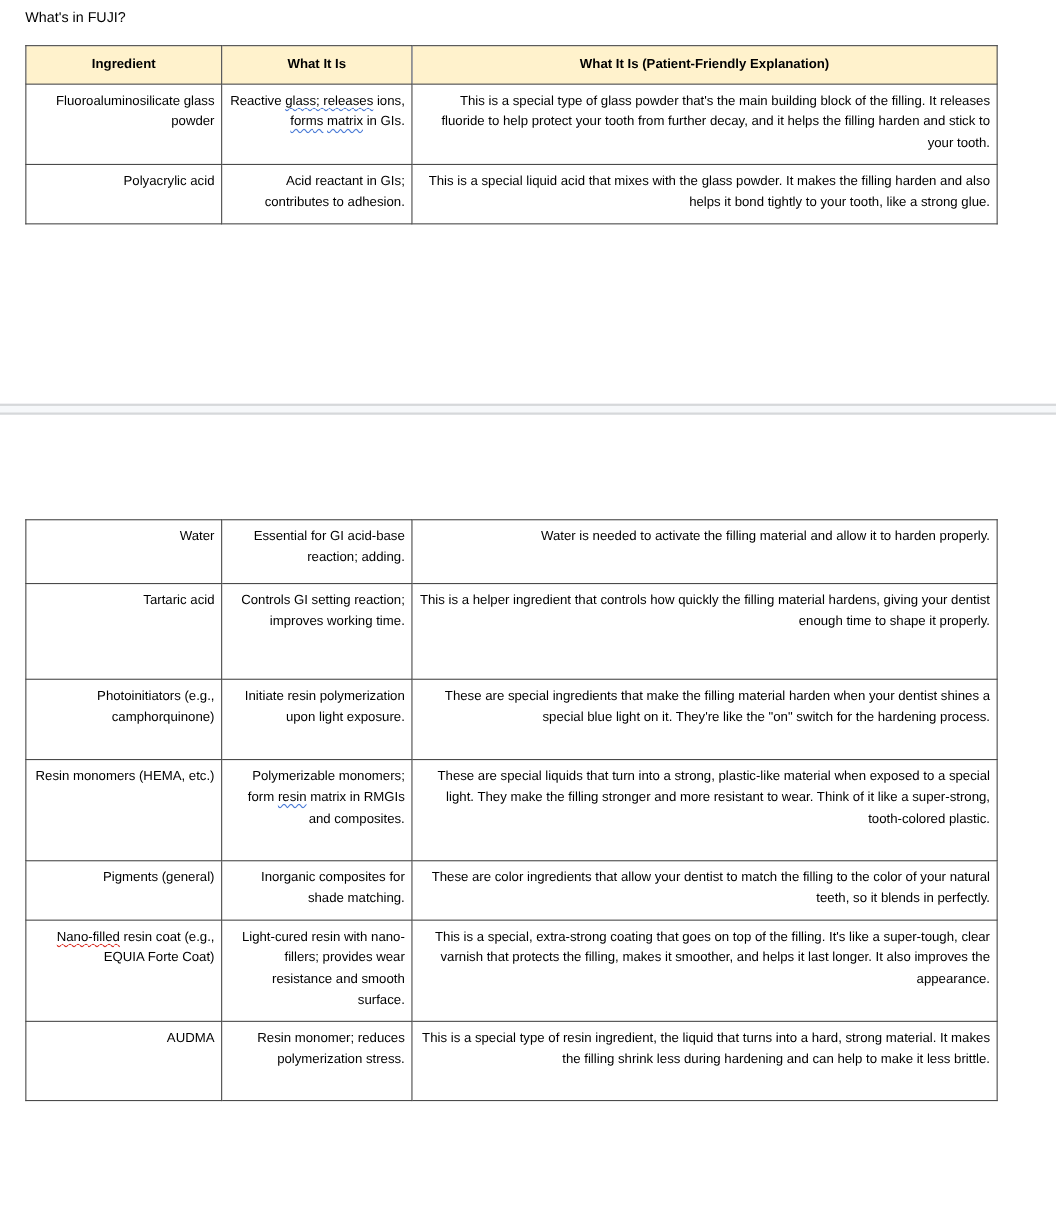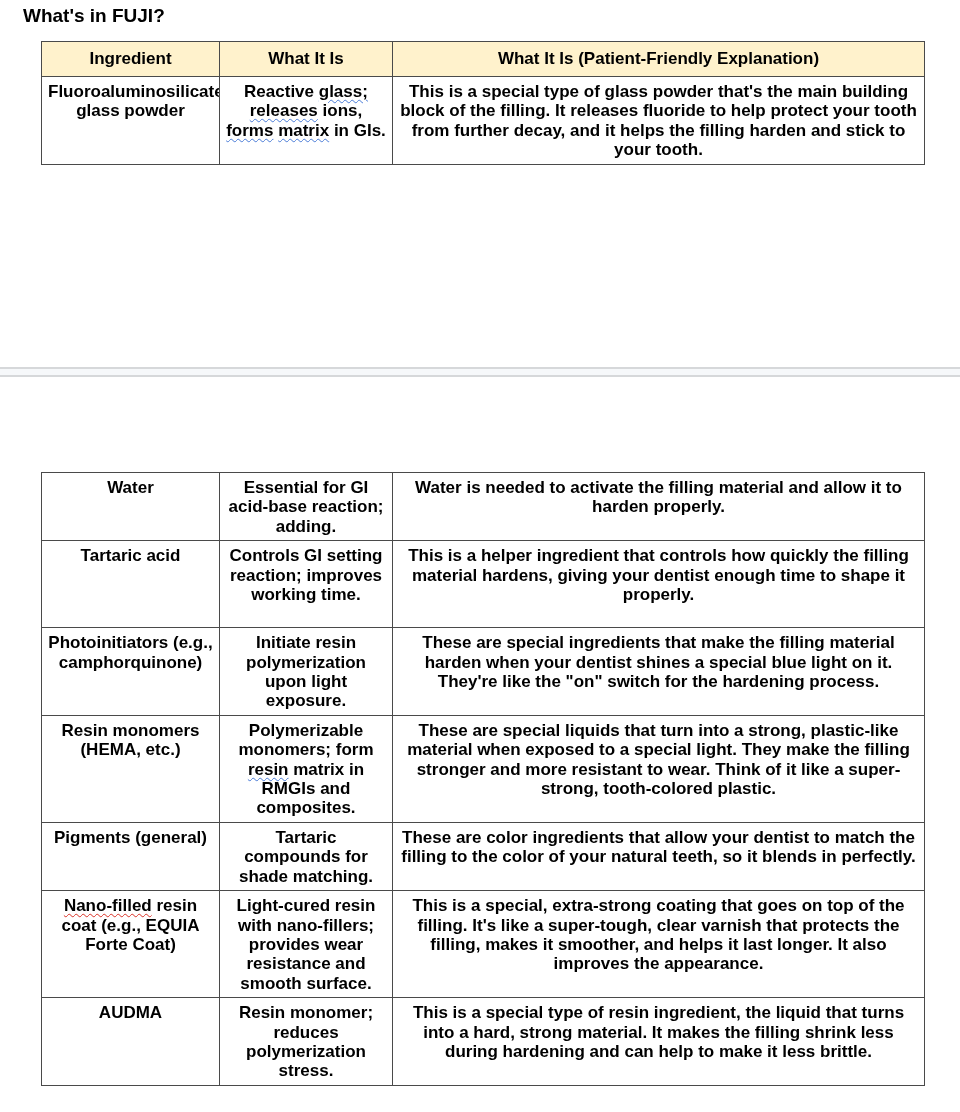--- a/index.html
+++ b/index.html
@@ -9,39 +9,39 @@
     background: #ffffff;
     overflow: hidden;
     font-family: "Liberation Sans", sans-serif;
     color: #000000;
     position: relative;
   }
   .doc-title {
     position: absolute;
     left: 23px;
     top: 8px;
-    font-size: 19px;
-    font-weight: bold;
+    font-size: 13px;
+    font-weight: normal;
     line-height: 16px;
   }
   table.doc-table {
     position: absolute;
-    left: 41px;
+    left: 23px;
     width: 883px;
     border-collapse: collapse;
     table-layout: fixed;
-    font-size: 17px;
+    font-size: 12px;
     line-height: 19.4px;
   }
   table.doc-table td, table.doc-table th {
     border: 1px solid #4a4a4a;
     vertical-align: top;
     padding: 5px 6px 4px 6px;
-    text-align: center;
-    font-weight: bold;
+    text-align: right;
+    font-weight: normal;
     overflow: hidden;
   }
   table.doc-table th {
     background: #fff2cc;
     font-weight: bold;
     text-align: center;
     vertical-align: middle;
     padding: 6px 6px;
   }
   col.c1 { width: 178px; }
@@ -85,20 +85,25 @@
       <tr style="height:35px;">
     <th>Ingredient</th>
     <th>What It Is</th>
     <th>What It Is (Patient-Friendly Explanation)</th>
   </tr>
   <tr style="height:73px;">
     <td>Fluoroaluminosilicate glass powder</td>
     <td>Reactive <span class="spell">glass; releases</span> ions, <span class="spell">forms</span> <span class="spell">matrix</span> in GIs.</td>
     <td>This is a special type of glass powder that's the main building block of the filling. It releases fluoride to help protect your tooth from further decay, and it helps the filling harden and stick to your tooth.</td>
   </tr>
+  <tr style="height:54px;">
+    <td>Polyacrylic acid</td>
+    <td>Acid reactant in GIs; contributes to adhesion.</td>
+    <td>This is a special liquid acid that mixes with the glass powder. It makes the filling harden and also helps it bond tightly to your tooth, like a strong glue.</td>
+  </tr>
 </tbody>
   </table>
 
 <div class="page-break"></div>
 
 <table class="doc-table" id="table-bottom">
   <colgroup>
       <col class="c1">
       <col class="c2">
       <col class="c3">
@@ -119,21 +124,21 @@
     <td>Initiate resin polymerization upon light exposure.</td>
     <td>These are special ingredients that make the filling material harden when your dentist shines a special blue light on it. They're like the "on" switch for the hardening process.</td>
   </tr>
   <tr style="height:92px;">
     <td>Resin monomers (HEMA, etc.)</td>
     <td>Polymerizable monomers; form <span class="spell">resin</span> matrix in RMGIs and composites.</td>
     <td>These are special liquids that turn into a strong, plastic-like material when exposed to a special light. They make the filling stronger and more resistant to wear. Think of it like a super-strong, tooth-colored plastic.</td>
   </tr>
   <tr style="height:54px;margin-left:12px;">
     <td>Pigments (general)</td>
-    <td>Tartaric compounds for shade matching.</td>
+    <td>Inorganic composites for shade matching.</td>
     <td>These are color ingredients that allow your dentist to match the filling to the color of your natural teeth, so it blends in perfectly.</td>
   </tr>
   <tr style="height:92px;">
     <td><span class="spell-red">Nano-filled</span> resin coat (e.g., EQUIA Forte Coat)</td>
     <td>Light-cured resin with nano-fillers; provides wear resistance and smooth surface.</td>
     <td>This is a special, extra-strong coating that goes on top of the filling. It's like a super-tough, clear varnish that protects the filling, makes it smoother, and helps it last longer. It also improves the appearance.</td>
   </tr>
   <tr style="height:72px;margin-top:36px;">
     <td>AUDMA</td>
     <td>Resin monomer; reduces polymerization stress.</td>

